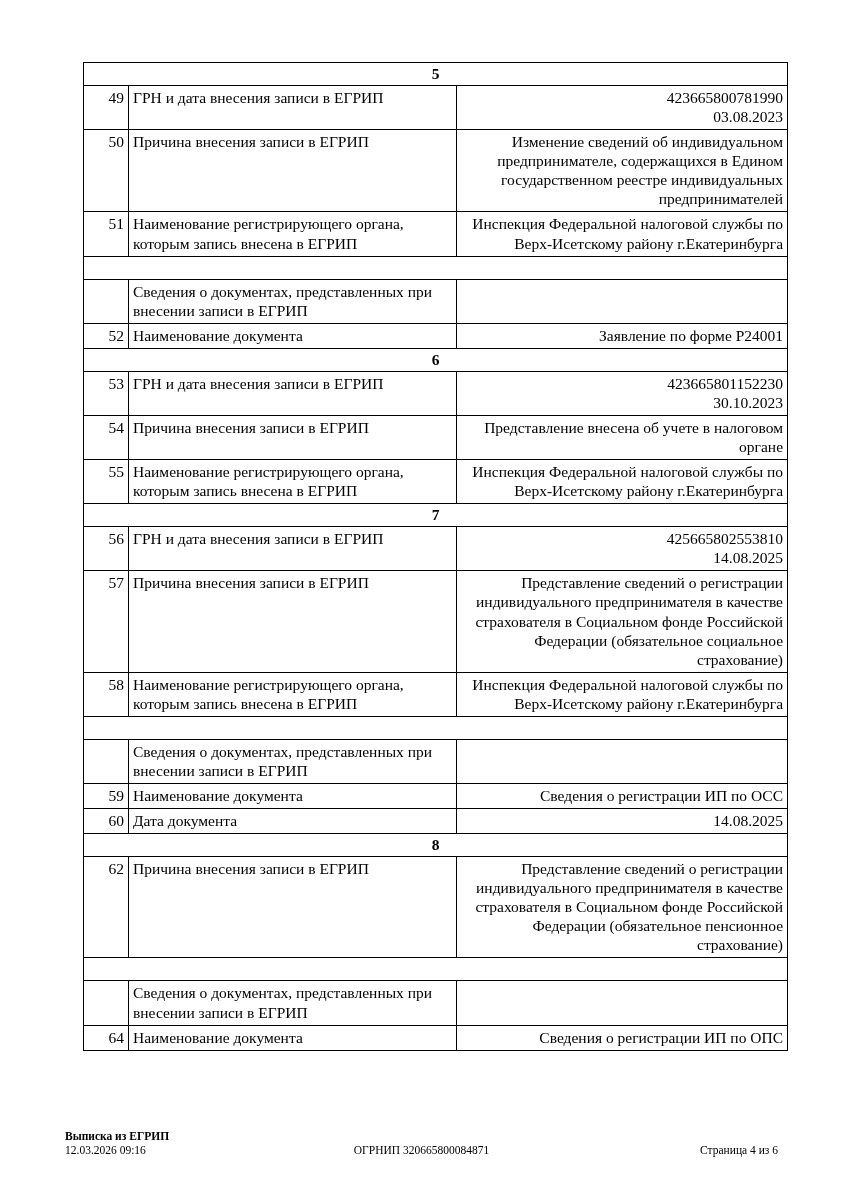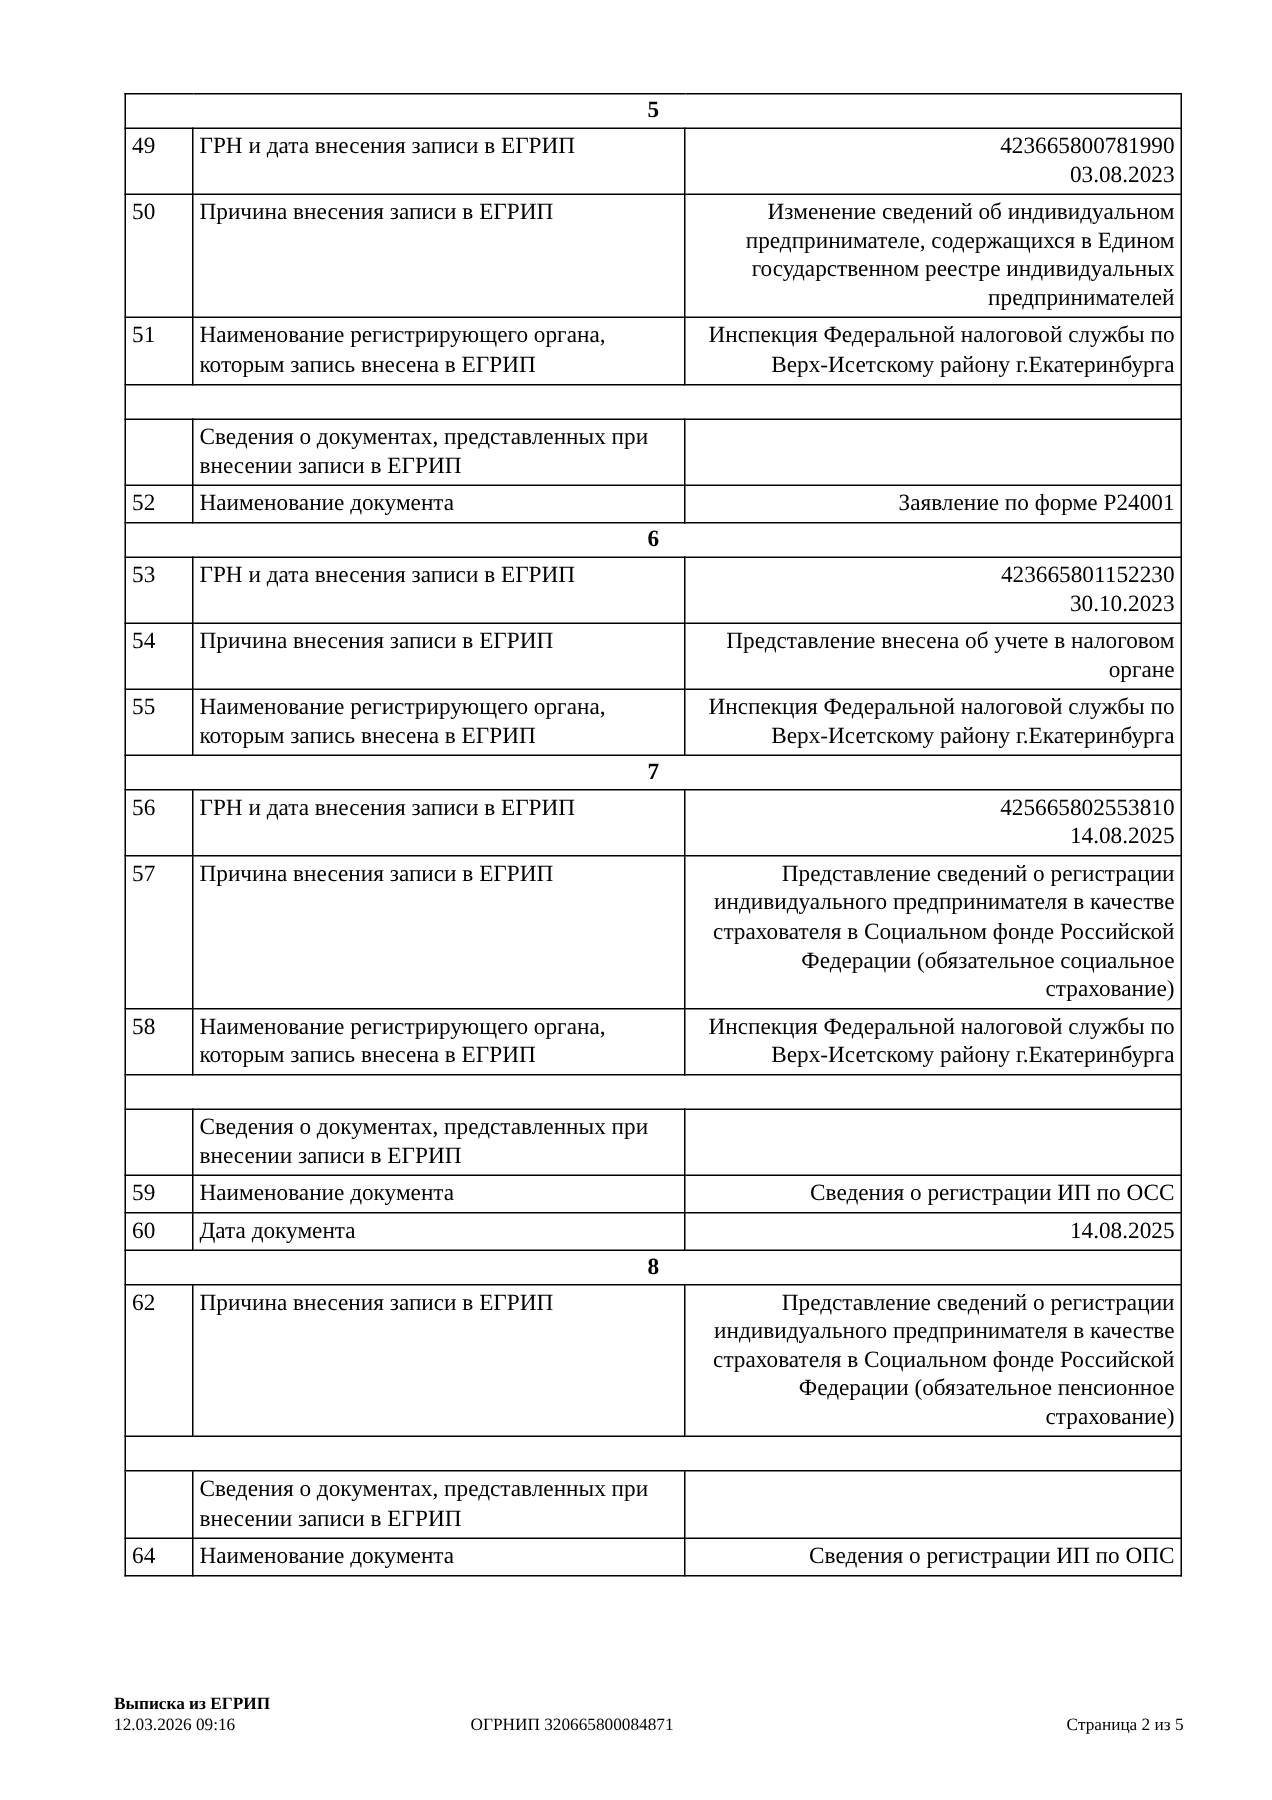--- a/index.html
+++ b/index.html
@@ -24,42 +24,42 @@
   }
   table.egrip-table td {
     border: 1px solid #000000;
     vertical-align: top;
     padding: 2px 4px 3px 4px;
     overflow-wrap: break-word;
   }
   col.col-num   { width: 45px;  }
   col.col-label { width: 328px; }
   col.col-value { width: 331px; }
-  td.num-cell   { text-align: left; padding-left: 1px; padding-right: 1px; }
+  td.num-cell   { text-align: right; padding-left: 1px; padding-right: 1px; }
   tr.section-row td {
     text-align: center;
     font-weight: bold;
     padding-top: 1px;
     padding-bottom: 2px;
   }
   td.spacer-cell { height: 17px; padding: 0; }
   td.value-cell  { white-space: pre-line; text-align: right; }
   .footer {
     position: absolute;
-    left: 76px;
+    left: 65px;
     top: 1129px;
     width: 713px;
     display: flex;
     justify-content: space-between;
     align-items: flex-end;
     font-size: 11.5px;
     line-height: 1.25;
   }
   .footer-col { flex: 1 1 0; }
-  .footer-center { text-align: left; }
+  .footer-center { text-align: center; }
   .footer-right  { text-align: right; }
   .footer-doc-type { font-weight: bold; }
 </style>
 </head>
 <body>
 
 <div class="page">
 
   <table class="egrip-table">
     <colgroup>
@@ -179,16 +179,16 @@
         </tr>
       </tbody>
   </table>
 
   <div class="footer">
     <div class="footer-col footer-left">
       <div class="footer-doc-type">Выписка из ЕГРИП</div>
       <div class="footer-datetime">12.03.2026 09:16</div>
     </div>
     <div class="footer-col footer-center">ОГРНИП 320665800084871</div>
-    <div class="footer-col footer-right">Страница 2 из 5</div>
+    <div class="footer-col footer-right">Страница 4 из 6</div>
   </div>
 
 </div>
 
 </body></html>

